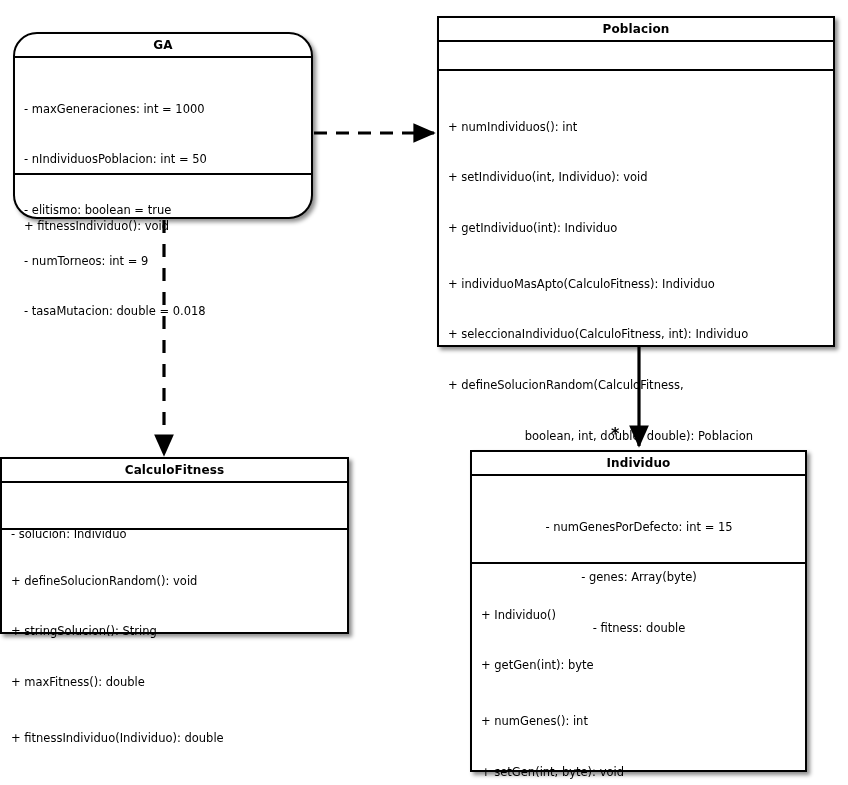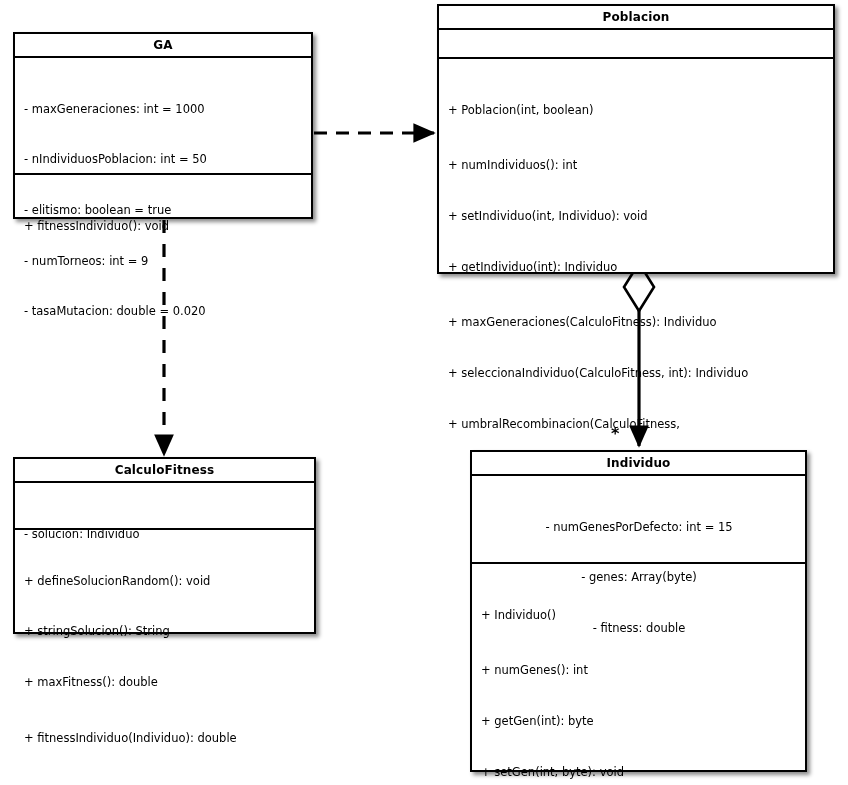--- a/index.html
+++ b/index.html
@@ -60,23 +60,23 @@
     height: 29px;
   }
   .uml-member {
     white-space: pre;
   }
   .uml-member.gap-before {
     margin-top: 5px;
   }
 
   
-  #class-ga        { left: 13px;  top: 32px;  width: 300px; height: 187px; }
-  #class-poblacion { left: 437px; top: 4px;   width: 398px; height: 270px; }
-  #class-fitness   { left: 13px;  top: 457px; width: 303px; height: 177px; }
+  #class-ga        { left: 13px;  top: 32px;  width: 300px; height: 187px; border-radius: 24px; }
+  #class-poblacion { left: 437px; top: 16px;   width: 398px; height: 331px; }
+  #class-fitness   { left: 0;  top: 457px; width: 349px; height: 177px; }
   #class-individuo { left: 470px; top: 450px; width: 337px; height: 322px; }
 
   
   #connectors {
     position: absolute;
     left: 0; top: 0;
     width: 848px;
     height: 785px;
     z-index: 2;
     overflow: visible;
@@ -123,38 +123,37 @@
 
   <div class="edge-label" id="multiplicity-star">*</div>
 
   <div class="uml-class" id="class-ga">
     <div class="uml-class-name">GA</div>
     <div class="uml-compartment divided" style="height:117px;">
       <div class="uml-member">- maxGeneraciones: int = 1000</div>
       <div class="uml-member">- nIndividuosPoblacion: int = 50</div>
       <div class="uml-member">- elitismo: boolean = true</div>
       <div class="uml-member">- numTorneos: int = 9</div>
-      <div class="uml-member">- tasaMutacion: double = 0.020</div>
+      <div class="uml-member">- tasaMutacion: double = 0.018</div>
     </div>
     <div class="uml-compartment">
       <div class="uml-member">+ fitnessIndividuo(): void</div>
     </div>
   </div>
 
   <div class="uml-class" id="class-poblacion">
     <div class="uml-class-name">Poblacion</div>
     <div class="uml-compartment divided empty-compartment"></div>
     <div class="uml-compartment">
-      <div class="uml-member">+ Poblacion(int, boolean)</div>
       <div class="uml-member gap-before">+ numIndividuos(): int</div>
       <div class="uml-member">+ setIndividuo(int, Individuo): void</div>
       <div class="uml-member">+ getIndividuo(int): Individuo</div>
-      <div class="uml-member gap-before">+ maxGeneraciones(CalculoFitness): Individuo</div>
+      <div class="uml-member gap-before">+ individuoMasApto(CalculoFitness): Individuo</div>
       <div class="uml-member">+ seleccionaIndividuo(CalculoFitness, int): Individuo</div>
-      <div class="uml-member">+ umbralRecombinacion(CalculoFitness,</div>
+      <div class="uml-member">+ defineSolucionRandom(CalculoFitness,</div>
       <div class="uml-member">                     boolean, int, double, double): Poblacion</div>
     </div>
   </div>
 
   <div class="uml-class" id="class-fitness">
     <div class="uml-class-name">CalculoFitness</div>
     <div class="uml-compartment divided" style="height:47px;">
       <div class="uml-member">- solucion: Individuo</div>
     </div>
     <div class="uml-compartment">
@@ -167,22 +166,22 @@
 
   <div class="uml-class" id="class-individuo">
     <div class="uml-class-name">Individuo</div>
     <div class="uml-compartment divided" style="height:88px;text-align:center;">
       <div class="uml-member">- numGenesPorDefecto: int = 15</div>
       <div class="uml-member">- genes: Array(byte)</div>
       <div class="uml-member">- fitness: double</div>
     </div>
     <div class="uml-compartment">
       <div class="uml-member">+ Individuo()</div>
+      <div class="uml-member">+ getGen(int): byte</div>
       <div class="uml-member gap-before">+ numGenes(): int</div>
-      <div class="uml-member">+ getGen(int): byte</div>
       <div class="uml-member">+ setGen(int, byte): void</div>
       
       
       
       
       
       
     </div>
   </div>
 

